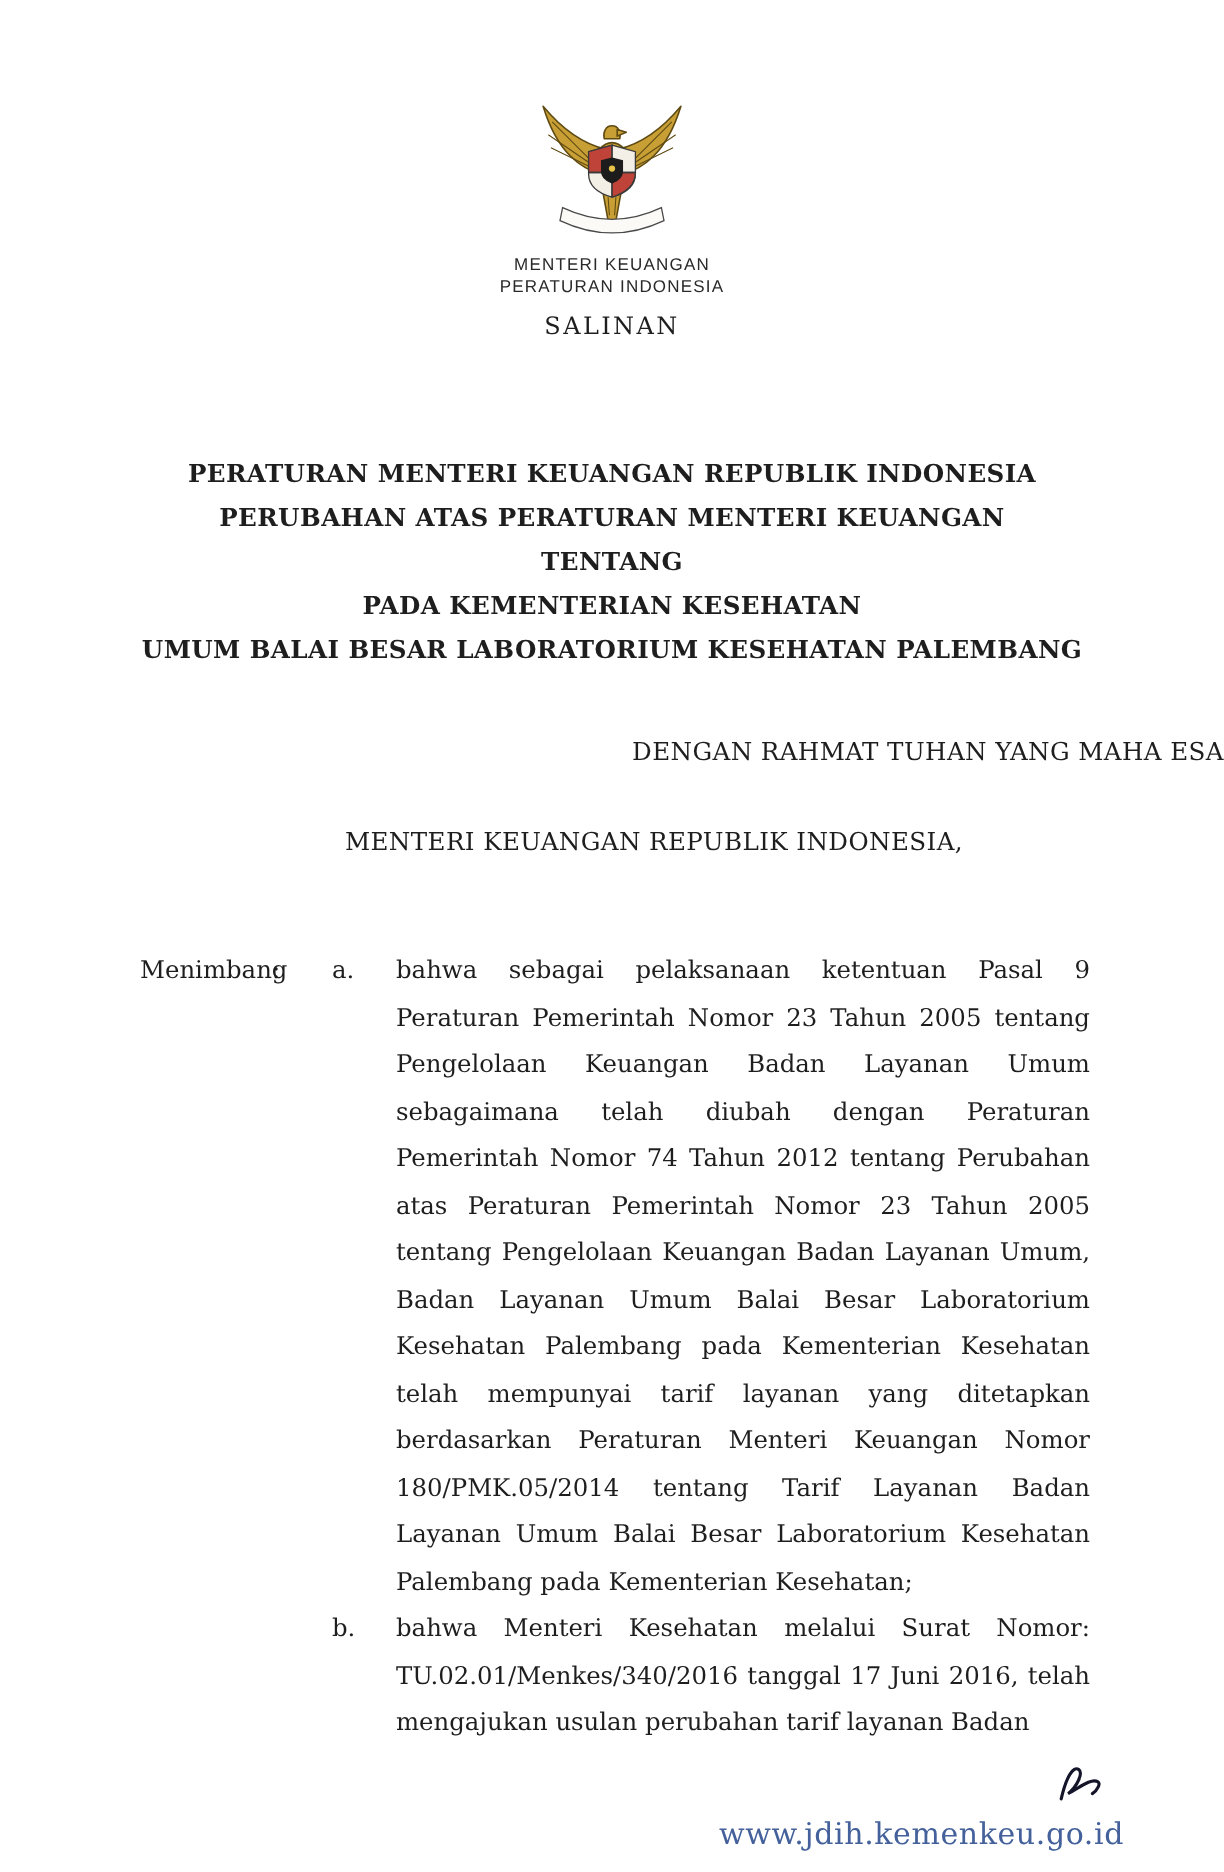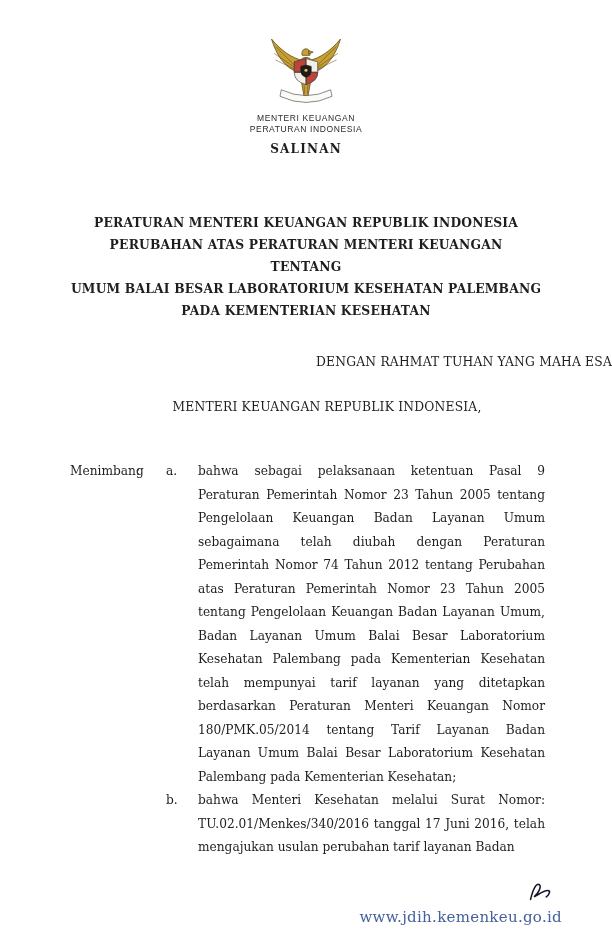--- a/index.html
+++ b/index.html
@@ -12,36 +12,36 @@
     width: 612px;
     height: 936px;
     margin: 0 auto;
     background: #ffffff;
     overflow: hidden;
     font-family: "DejaVu Serif", serif;
     color: #1e1e1e;
   }
   
   .letterhead {
-    padding-top: 28px;
+    padding-top: 42px;
     text-align: center;
   }
   .emblem { line-height: 0; }
   .ministry {
     margin-top: 3px;
     font-family: "Liberation Sans", sans-serif;
     font-size: 8.5px;
     letter-spacing: 0.6px;
     line-height: 11px;
     color: #2a2a2a;
   }
   .salinan {
     margin-top: 7px;
     font-size: 12px;
-    font-weight: bold;
+    font-weight: normal;
     letter-spacing: 1.2px;
   }
   
   .title-block {
     margin-top: 56px;
     text-align: center;
     font-size: 12.3px;
     font-weight: bold;
     line-height: 22px;
     letter-spacing: 0.2px;
@@ -147,22 +147,22 @@
       <div>MENTERI KEUANGAN</div>
       <div>PERATURAN INDONESIA</div>
     </div>
     <div class="salinan">SALINAN</div>
   </header>
 
   <section class="title-block">
     <div>PERATURAN MENTERI KEUANGAN REPUBLIK INDONESIA</div>
     <div>PERUBAHAN ATAS PERATURAN MENTERI KEUANGAN</div>
     <div>TENTANG</div>
+    <div>PADA KEMENTERIAN KESEHATAN</div>
     <div>UMUM BALAI BESAR LABORATORIUM KESEHATAN PALEMBANG</div>
-    <div>PADA KEMENTERIAN KESEHATAN</div>
   </section>
 
   <div class="invocation">DENGAN RAHMAT TUHAN YANG MAHA ESA</div>
   <div class="authority">MENTERI KEUANGAN REPUBLIK INDONESIA,</div>
 
   <section class="menimbang">
     <div class="label-col">Menimbang</div>
     <div class="colon-col">:</div>
     <div class="items">
       <div class="item">

